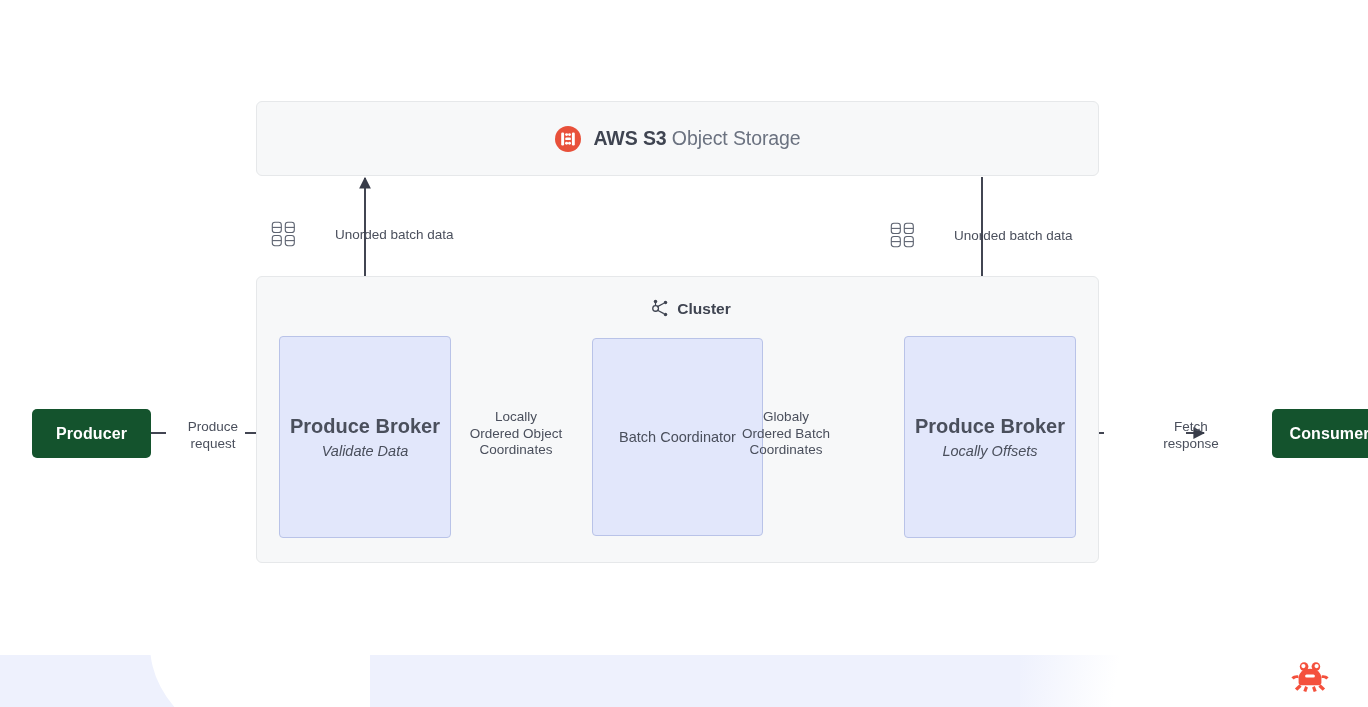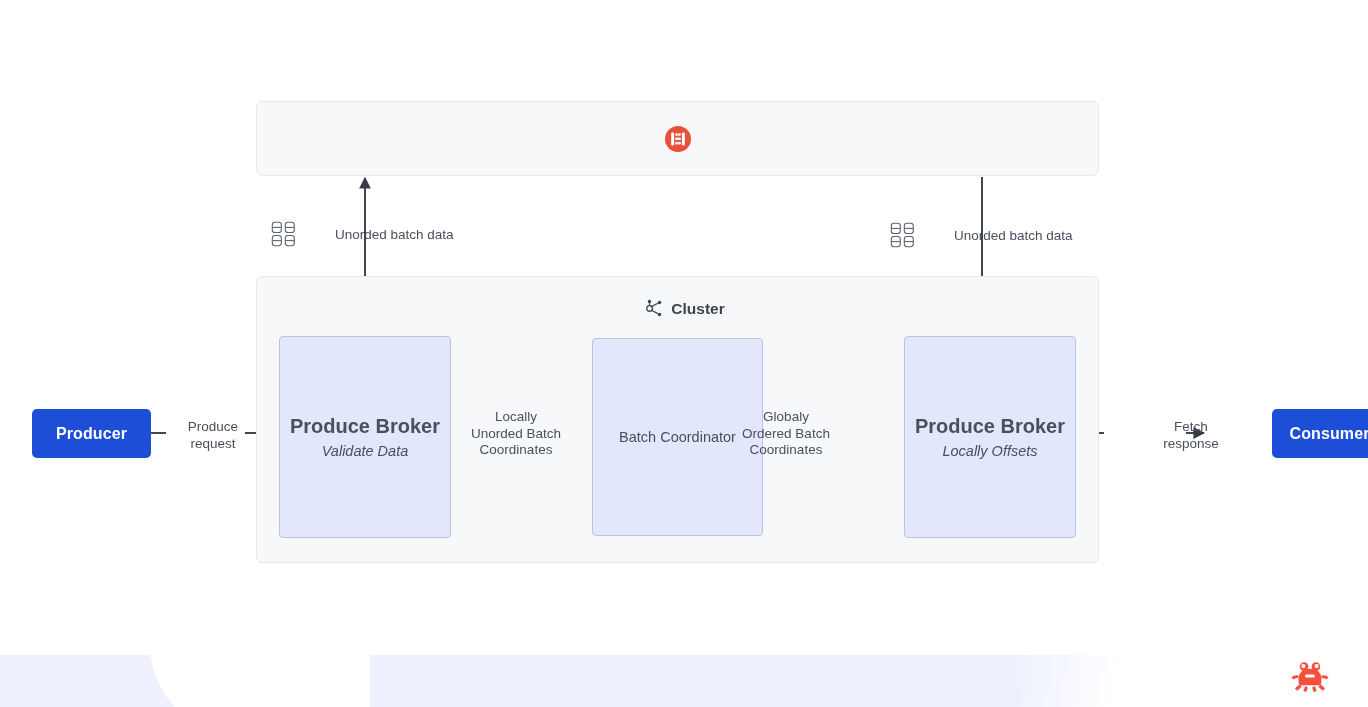--- a/index.html
+++ b/index.html
@@ -110,21 +110,21 @@
     top: 276px;
     width: 843px;
     height: 287px;
     background: #f7f8f9;
     border: 1px solid #e6e8ea;
     border-radius: 6px;
     box-sizing: border-box;
   }
   #cluster-header {
     position: absolute;
-    left: 6px;
+    left: 12px;
     top: 22px;
     width: 843px;
     display: flex;
     align-items: center;
     justify-content: center;
     gap: 8px;
   }
   .cluster-icon {
     width: 19px;
     height: 19px;
@@ -170,21 +170,21 @@
     text-align: right;
   }
 
   #node-broker-left   { left: 279px; top: 336px; width: 172px; height: 202px; }
   #node-coordinator   { left: 592px; top: 338px; width: 171px; height: 198px; }
   #node-broker-right  { left: 904px; top: 336px; width: 172px; height: 202px; }
 
   
   .endpoint-box {
     position: absolute;
-    background: #1d4ed8;
+    background: #14532d;
     border-radius: 5px;
     display: flex;
     align-items: center;
     justify-content: center;
   }
   .endpoint-label {
     color: #ffffff;
     font-size: 16px;
     font-weight: bold;
     letter-spacing: 0.1px;
@@ -276,20 +276,23 @@
     <svg class="s3-icon" viewBox="0 0 28 28">
       <circle cx="14" cy="14" r="13" fill="#e8503a"></circle>
       <rect x="7.2" y="7.6" width="2.9" height="12.8" rx="1.2" fill="#ffffff"></rect>
       <rect x="17.9" y="7.6" width="2.9" height="12.8" rx="1.2" fill="#ffffff"></rect>
       <circle cx="12.6" cy="9.6" r="1.45" fill="#ffffff"></circle>
       <circle cx="15.5" cy="9.6" r="1.45" fill="#ffffff"></circle>
       <rect x="11.2" y="12.5" width="5.7" height="2.6" rx="1.2" fill="#ffffff"></rect>
       <circle cx="12.6" cy="18.2" r="1.45" fill="#ffffff"></circle>
       <circle cx="15.5" cy="18.2" r="1.45" fill="#ffffff"></circle>
     </svg>
+    <div class="s3-title">
+      <span class="brand">AWS S3</span><span class="sub"> Object Storage</span>
+    </div>
   </div>
 
   <div class="storage-note" id="note-left">
     <svg class="db-grid-icon" viewBox="0 0 26 26">
       <g fill="none" stroke="#5d6370" stroke-width="1.1">
         <rect x="1.3" y="1.3" width="9" height="10.2" rx="2.6"></rect>
         <line x1="1.3" y1="6.4" x2="10.3" y2="6.4"></line>
         <rect x="14.3" y="1.3" width="9" height="10.2" rx="2.6"></rect>
         <line x1="14.3" y1="6.4" x2="23.3" y2="6.4"></line>
         <rect x="1.3" y="14.5" width="9" height="10.2" rx="2.6"></rect>
@@ -352,21 +355,21 @@
     <span class="endpoint-label">Producer</span>
   </div>
 
   <div class="endpoint-box" id="consumer-box">
     <span class="endpoint-label">Consumer</span>
   </div>
 
   <div class="edge-label" id="label-produce-request">Produce
 request</div>
   <div class="edge-label" id="label-locally">Locally
-Unorded Batch
+Ordered Object
 Coordinates</div>
   <div class="edge-label" id="label-globaly">Globaly
 Ordered Batch
 Coordinates</div>
   <div class="edge-label" id="label-fetch-response">Fetch
 response</div>
 
   <svg id="crab-logo" viewBox="0 0 42 42">
     <g fill="#f4503c">
       <circle cx="15.1" cy="10.6" r="4.3"></circle>

